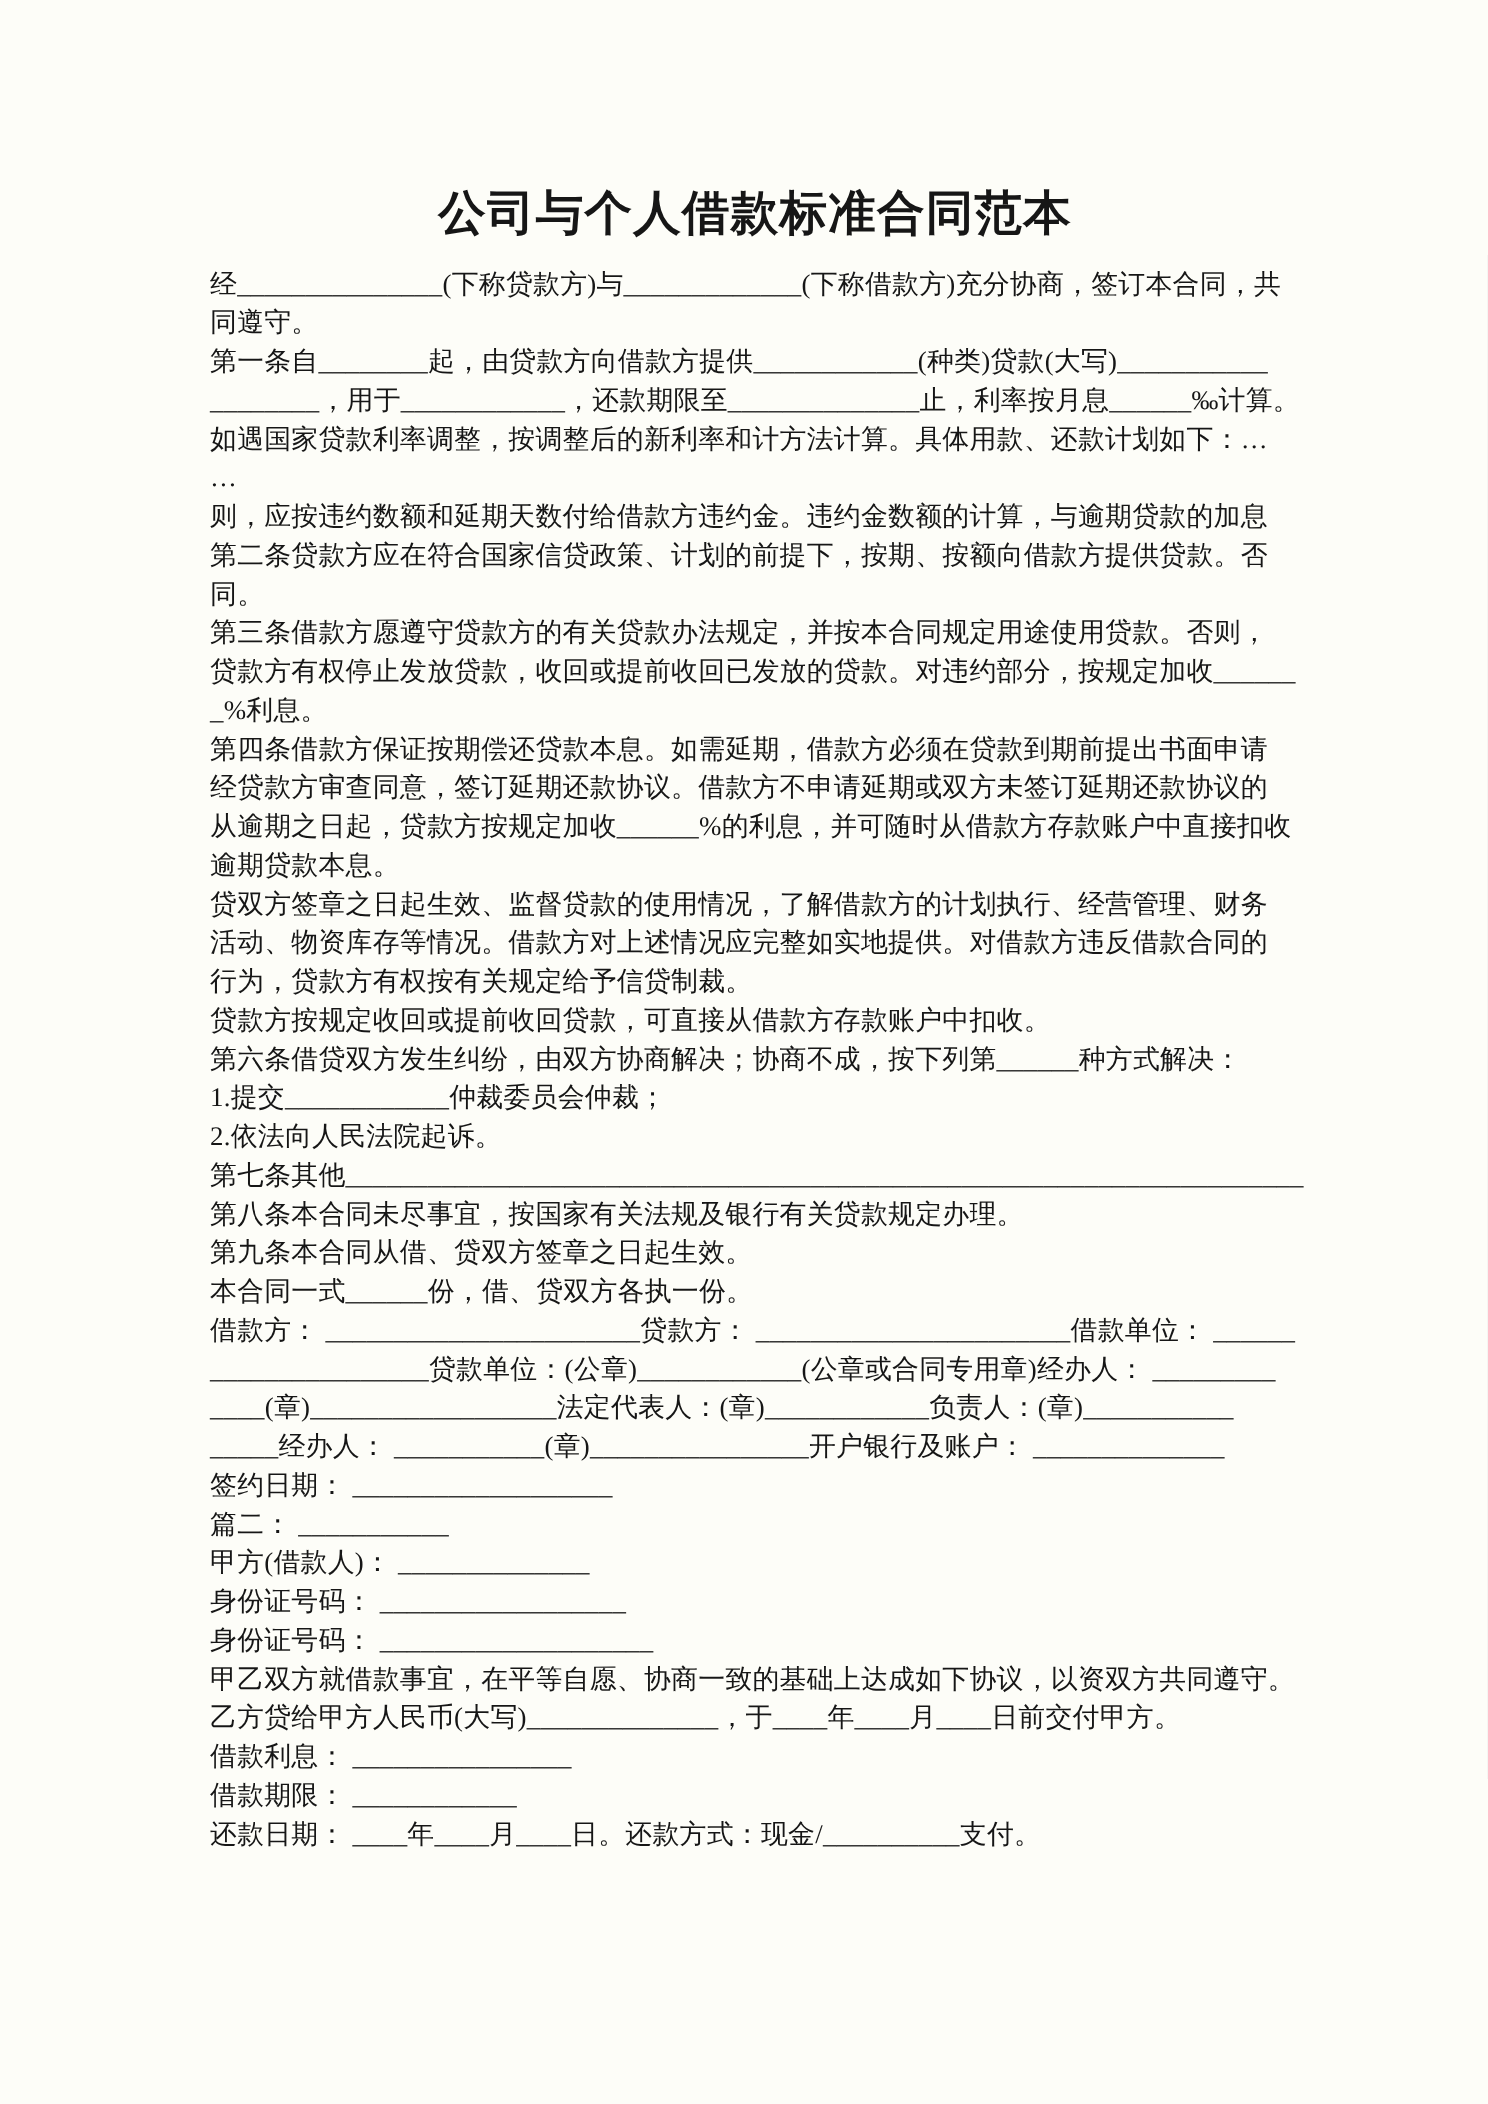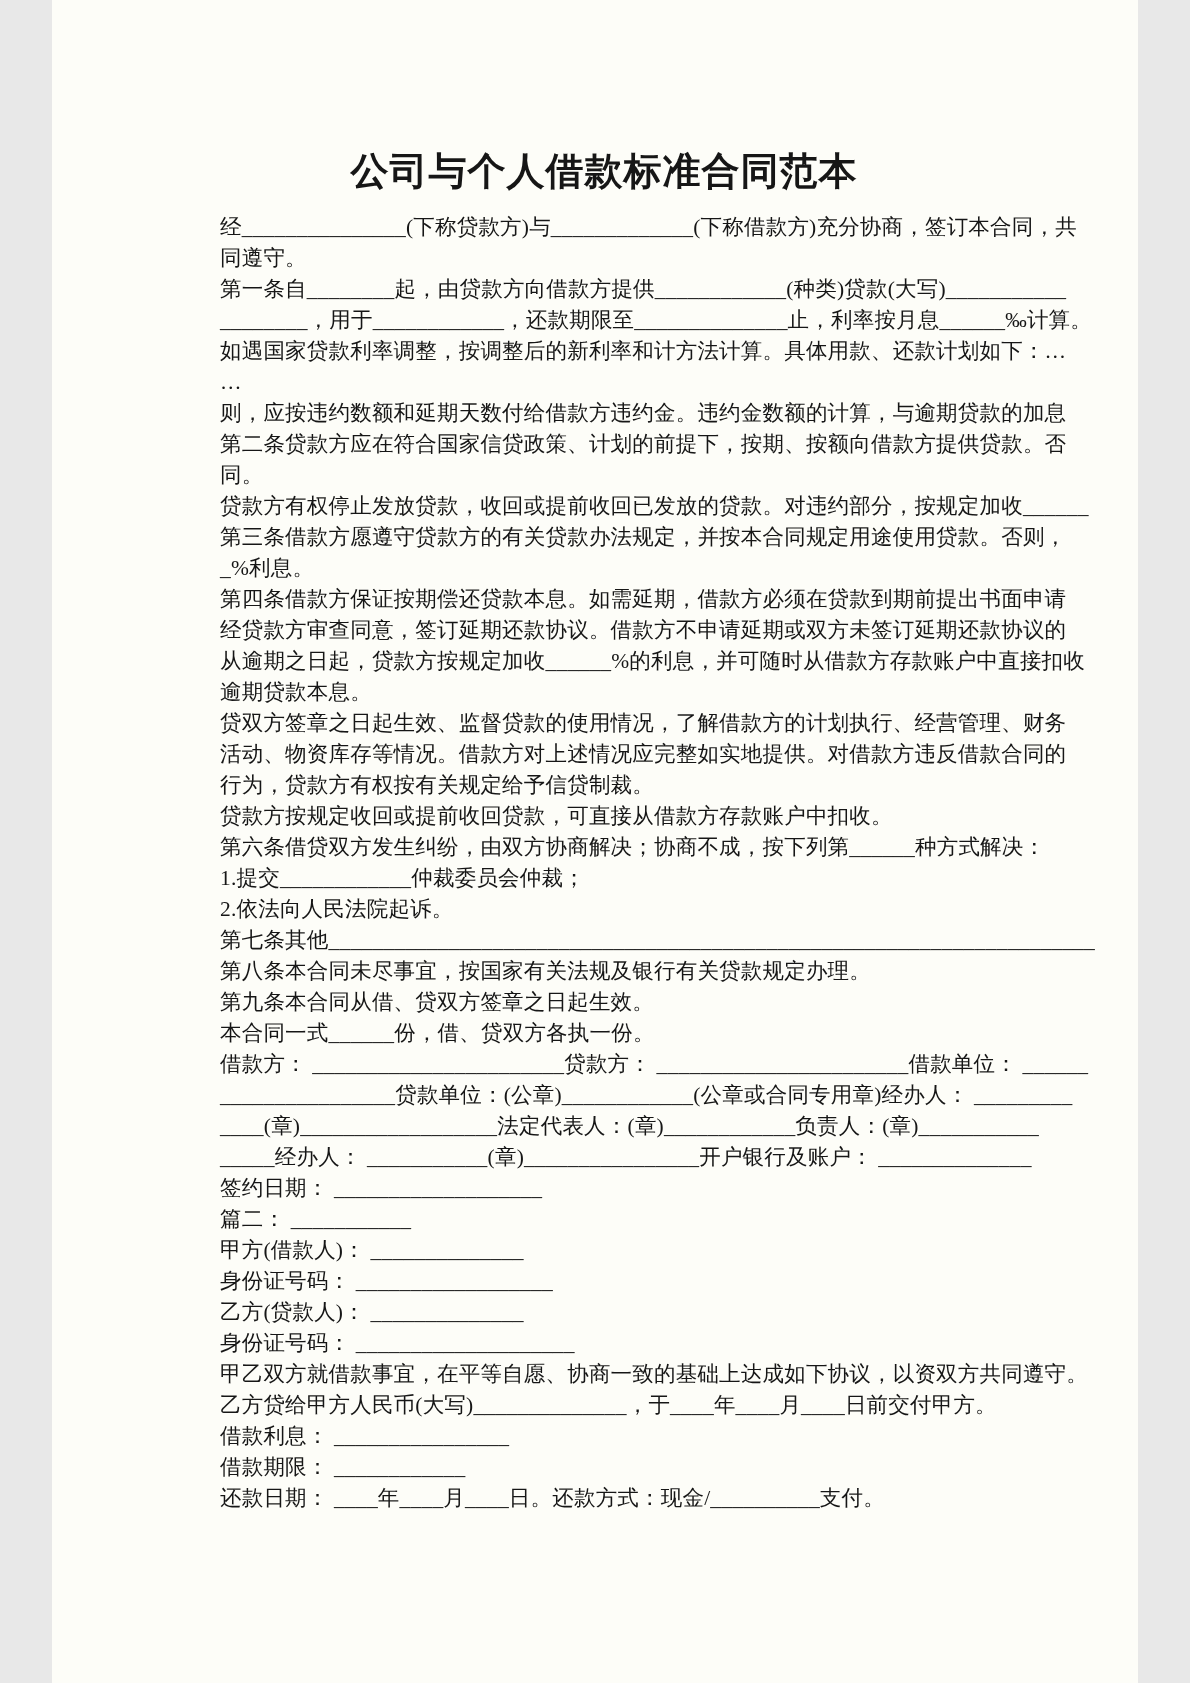--- a/index.html
+++ b/index.html
@@ -1,19 +1,19 @@
 <!DOCTYPE html>
 <html><head>
 <meta charset="utf-8">
 <style>
   html, body { margin: 0; padding: 0; }
   body { background: #e8e8e8; }
   .page {
     position: relative;
-    width: 1086px;
+    width: 1190px;
     height: 1683px;
     margin: 0 auto;
     background: #fdfdf8;
     overflow: hidden;
     box-sizing: border-box;
     padding: 148px 150px 0 168px;
     font-family: "Liberation Serif", "DejaVu Serif", serif;
     color: #161616;
   }
   .doc-title {
@@ -42,22 +42,22 @@
   <div class="doc-body">
       <div class="line">经_______________(下称贷款方)与_____________(下称借款方)充分协商，签订本合同，共</div>
       <div class="line">同遵守。</div>
       <div class="line">第一条自________起，由贷款方向借款方提供____________(种类)贷款(大写)___________</div>
       <div class="line">________，用于____________，还款期限至______________止，利率按月息______‰计算。</div>
       <div class="line">如遇国家贷款利率调整，按调整后的新利率和计方法计算。具体用款、还款计划如下：…</div>
       <div class="line">…</div>
       <div class="line">则，应按违约数额和延期天数付给借款方违约金。违约金数额的计算，与逾期贷款的加息</div>
       <div class="line">第二条贷款方应在符合国家信贷政策、计划的前提下，按期、按额向借款方提供贷款。否</div>
       <div class="line">同。</div>
+      <div class="line">第三条借款方愿遵守贷款方的有关贷款办法规定，并按本合同规定用途使用贷款。否则，</div>
       <div class="line">贷款方有权停止发放贷款，收回或提前收回已发放的贷款。对违约部分，按规定加收______</div>
-      <div class="line">第三条借款方愿遵守贷款方的有关贷款办法规定，并按本合同规定用途使用贷款。否则，</div>
       <div class="line">_%利息。</div>
       <div class="line">第四条借款方保证按期偿还贷款本息。如需延期，借款方必须在贷款到期前提出书面申请</div>
       <div class="line">经贷款方审查同意，签订延期还款协议。借款方不申请延期或双方未签订延期还款协议的</div>
       <div class="line">从逾期之日起，贷款方按规定加收______%的利息，并可随时从借款方存款账户中直接扣收</div>
       <div class="line">逾期贷款本息。</div>
       <div class="line">贷双方签章之日起生效、监督贷款的使用情况，了解借款方的计划执行、经营管理、财务</div>
       <div class="line">活动、物资库存等情况。借款方对上述情况应完整如实地提供。对借款方违反借款合同的</div>
       <div class="line">行为，贷款方有权按有关规定给予信贷制裁。</div>
       <div class="line">贷款方按规定收回或提前收回贷款，可直接从借款方存款账户中扣收。</div>
       <div class="line">第六条借贷双方发生纠纷，由双方协商解决；协商不成，按下列第______种方式解决：</div>
@@ -68,21 +68,20 @@
       <div class="line">第九条本合同从借、贷双方签章之日起生效。</div>
       <div class="line">本合同一式______份，借、贷双方各执一份。</div>
       <div class="line">借款方： _______________________贷款方： _______________________借款单位： ______</div>
       <div class="line">________________贷款单位：(公章)____________(公章或合同专用章)经办人： _________</div>
       <div class="line">____(章)__________________法定代表人：(章)____________负责人：(章)___________</div>
       <div class="line">_____经办人： ___________(章)________________开户银行及账户： ______________</div>
       <div class="line">签约日期： ___________________</div>
       <div class="line">篇二： ___________</div>
       <div class="line">甲方(借款人)： ______________</div>
       <div class="line">身份证号码： __________________</div>
-      <div class="line">乙方(贷款人)： ______________</div>
       <div class="line">身份证号码： ____________________</div>
       <div class="line">甲乙双方就借款事宜，在平等自愿、协商一致的基础上达成如下协议，以资双方共同遵守。</div>
       <div class="line">乙方贷给甲方人民币(大写)______________，于____年____月____日前交付甲方。</div>
       <div class="line">借款利息： ________________</div>
       <div class="line">借款期限： ____________</div>
       <div class="line">还款日期： ____年____月____日。还款方式：现金/__________支付。</div>
     </div>
 </div>
 
 </body></html>

